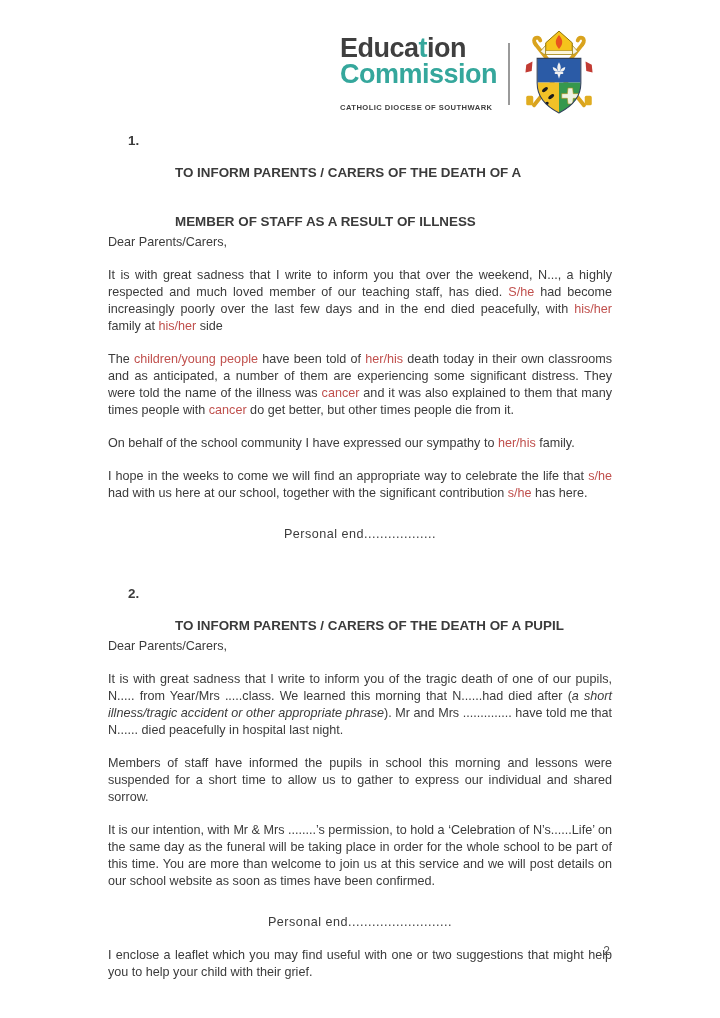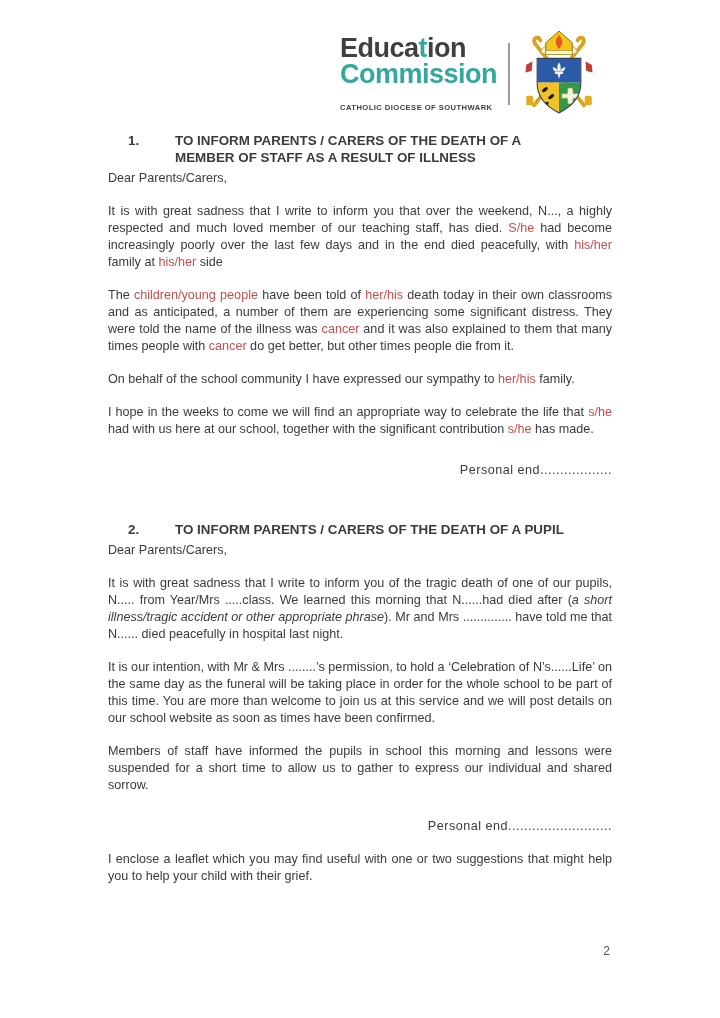--- a/index.html
+++ b/index.html
@@ -15,25 +15,25 @@
   .logo-line1{font-size:27px;font-weight:bold;color:var(--logo_dark,#3f3f3f);line-height:25px;letter-spacing:-0.5px;}
   .logo-line1 .teal{color:var(--teal,#35a79c);}
   .logo-line2{font-size:27px;font-weight:bold;color:var(--teal,#35a79c);line-height:26px;letter-spacing:-0.5px;}
   .logo-tagline{font-size:7.6px;font-weight:bold;color:var(--logo_dark,#3f3f3f);letter-spacing:0.45px;margin-top:16px;white-space:nowrap;}
   .logo-divider{width:2px;height:62px;background:#9a9a9a;margin:0 10px 0 11px;flex:none;}
   .crest{flex:none;}
   
   .letter-body{padding:0 108px;font-size:12.6px;line-height:17px;}
   .section-heading{display:flex;font-weight:bold;font-size:13.4px;line-height:17px;margin:14px 0 0 20px;}
   .heading-num{width:47px;flex:none;}
-  .heading-title span{display:block;}
+  .heading-title span{display:block;margin-top:32px;}
   .section-2-gap{margin-top:42px;}
   .salutation{margin:4px 0 0 0;}
   .para{margin:16px 0 0 0;text-align:justify;}
-  .personal-end{margin:24px 0 0 0;text-align:right;letter-spacing:0.5px;}
+  .personal-end{margin:24px 0 0 0;text-align:center;letter-spacing:0.5px;}
   .run-red{color:var(--accent_red,#c0504d);}
   .run-italic{font-style:italic;}
   
   .page-footer{position:absolute;right:110px;bottom:60px;font-size:12px;color:#555;}
 </style>
 </head>
 <body>
 
 <div class="page" style="--teal: #35a79c; --logo_dark: #3f3f3f; --text: #3b3b3b; --accent_red: #c0504d;">
 
@@ -105,35 +105,35 @@
         <span class="heading-num">1.</span>
         <span class="heading-title">
           <span>TO INFORM PARENTS / CARERS OF THE DEATH OF A</span>
           <span>MEMBER OF STAFF AS A RESULT OF ILLNESS</span>
         </span>
       </div>
       <p class="salutation">Dear Parents/Carers,</p>
       <p class="para"><span>It is with great sadness that I write to inform you that over the weekend, N..., a highly respected and much loved member of our teaching staff, has died. </span><span class="run-red">S/he</span><span> had become increasingly poorly over the last few days and in the end died peacefully, with </span><span class="run-red">his/her</span><span> family at </span><span class="run-red">his/her</span><span> side</span></p>
       <p class="para"><span>The </span><span class="run-red">children/young people</span><span> have been told of </span><span class="run-red">her/his</span><span> death today in their own classrooms and as anticipated, a number of them are experiencing some significant distress. They were told the name of the illness was </span><span class="run-red">cancer</span><span> and it was also explained to them that many times people with </span><span class="run-red">cancer</span><span> do get better, but other times people die from it.</span></p>
       <p class="para"><span>On behalf of the school community I have expressed our sympathy to </span><span class="run-red">her/his</span><span> family.</span></p>
-      <p class="para"><span>I hope in the weeks to come we will find an appropriate way to celebrate the life that </span><span class="run-red">s/he</span><span> had with us here at our school, together with the significant contribution </span><span class="run-red">s/he</span><span> has made.</span></p>
+      <p class="para"><span>I hope in the weeks to come we will find an appropriate way to celebrate the life that </span><span class="run-red">s/he</span><span> had with us here at our school, together with the significant contribution </span><span class="run-red">s/he</span><span> has here.</span></p>
       <p class="para personal-end">Personal end..................</p>
     </section>
 
     <section class="section-2-gap">
       <div class="section-heading">
         <span class="heading-num">2.</span>
         <span class="heading-title">
           <span>TO INFORM PARENTS / CARERS OF THE DEATH OF A PUPIL</span>
         </span>
       </div>
       <p class="salutation">Dear Parents/Carers,</p>
       <p class="para"><span>It is with great sadness that I write to inform you of the tragic death of one of our pupils, N..... from Year/Mrs .....class. We learned this morning that N......had died after (</span><span class="run-italic">a short illness/tragic accident or other appropriate phrase</span><span>). Mr and Mrs .............. have told me that N...... died peacefully in hospital last night.</span></p>
+      <p class="para"><span>Members of staff have informed the pupils in school this morning and lessons were suspended for a short time to allow us to gather to express our individual and shared sorrow.</span></p>
       <p class="para"><span>It is our intention, with Mr &amp; Mrs ........’s permission, to hold a ‘Celebration of N’s......Life’ on the same day as the funeral will be taking place in order for the whole school to be part of this time. You are more than welcome to join us at this service and we will post details on our school website as soon as times have been confirmed.</span></p>
-      <p class="para"><span>Members of staff have informed the pupils in school this morning and lessons were suspended for a short time to allow us to gather to express our individual and shared sorrow.</span></p>
       <p class="para personal-end">Personal end..........................</p>
       <p class="para"><span>I enclose a leaflet which you may find useful with one or two suggestions that might help you to help your child with their grief.</span></p>
     </section>
 
   </main>
 
   <footer class="page-footer">
     <span>2</span>
   </footer>
 

